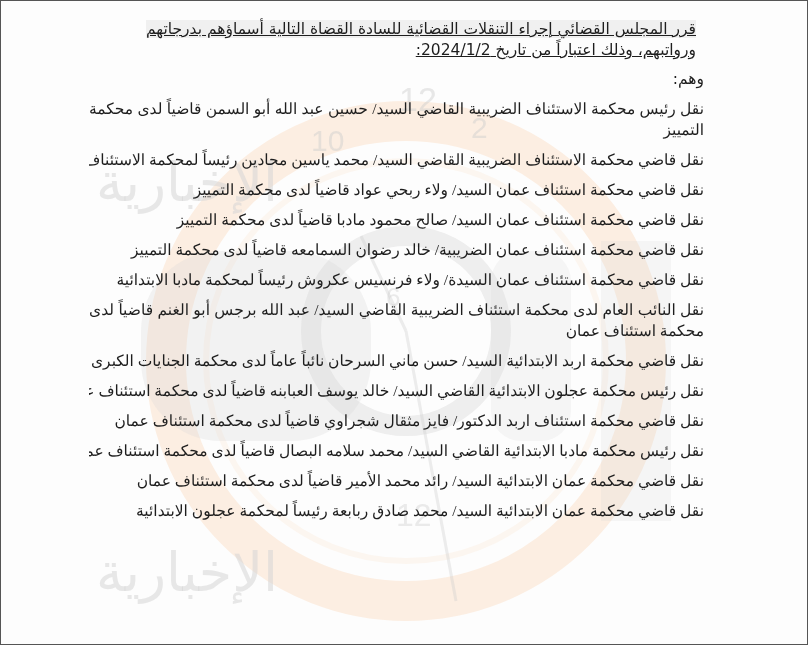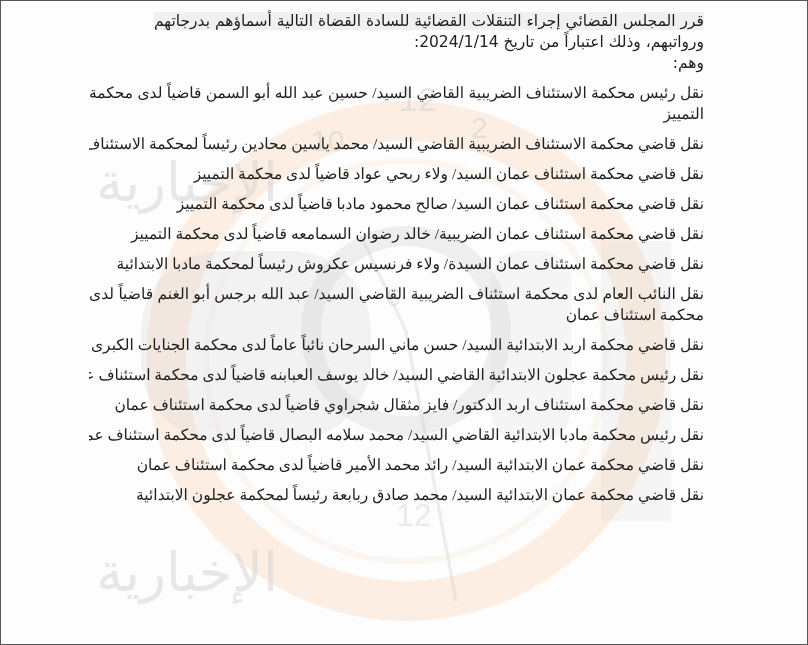--- a/index.html
+++ b/index.html
@@ -16,21 +16,21 @@
     overflow: hidden;
   }
   .watermark { position: absolute; inset: 0; pointer-events: none; z-index: 0; }
   .content {
     position: absolute; z-index: 1;
     left: 88px; right: 103px; top: 10px;
     direction: rtl; text-align: right;
     color: #1e1e1e;
     font-size: 15.5px;
   }
-  .intro { line-height: 21px; margin: 0; }
+  .intro { line-height: 21px; margin: 8px; text-decoration: underline; }
   .intro .hl { background: rgba(230,230,230,0.55); }
   .label { margin: 0 0 8px 0; line-height: 21px; }
   .item { margin: 0 0 9px 0; line-height: 21px; text-align: justify; text-align-last: right; font-family: Liberation Serif, serif; }
   .item.single { white-space: nowrap; overflow: hidden; }
 </style>
 </head>
 <body>
 
 <div class="page">
 
@@ -52,21 +52,21 @@
     <text x="95" y="200" font-size="54" fill="#d6d6d6" fill-opacity="0.55" font-family="DejaVu Sans, sans-serif">الإخبارية</text>
     <text x="95" y="590" font-size="54" fill="#d6d6d6" fill-opacity="0.55" font-family="DejaVu Sans, sans-serif">الإخبارية</text>
     <rect x="140" y="250" width="230" height="190" rx="80" fill="#d8d8d8" fill-opacity="0.28"></rect>
     <rect x="600" y="240" width="70" height="280" fill="#d8d8d8" fill-opacity="0.2"></rect>
     <rect x="490" y="250" width="80" height="190" rx="30" fill="#d8d8d8" fill-opacity="0.2"></rect>
   </svg>
 
   <div class="content">
     <p class="intro">
       <span class="hl">قرر المجلس القضائي إجراء التنقلات القضائية للسادة القضاة التالية أسماؤهم بدرجاتهم</span><br>
-      <span>ورواتبهم، وذلك اعتباراً من تاريخ 2024/1/14:</span>
+      <span>ورواتبهم، وذلك اعتباراً من تاريخ 2024/1/2:</span>
     </p>
     <p class="label">وهم:</p>
 
     <p class="item">نقل رئيس محكمة الاستئناف الضريبية القاضي السيد/ حسين عبد الله أبو السمن قاضياً لدى محكمة التمييز</p>
     <p class="item single">نقل قاضي محكمة الاستئناف الضريبية القاضي السيد/ محمد ياسين محادين رئيساً لمحكمة الاستئناف الضريبية</p>
     <p class="item single">نقل قاضي محكمة استئناف عمان السيد/ ولاء ربحي عواد قاضياً لدى محكمة التمييز</p>
     <p class="item single">نقل قاضي محكمة استئناف عمان السيد/ صالح محمود مادبا قاضياً لدى محكمة التمييز</p>
     <p class="item single">نقل قاضي محكمة استئناف عمان الضريبية/ خالد رضوان السمامعه قاضياً لدى محكمة التمييز</p>
     <p class="item single">نقل قاضي محكمة استئناف عمان السيدة/ ولاء فرنسيس عكروش رئيساً لمحكمة مادبا الابتدائية</p>
     <p class="item">نقل النائب العام لدى محكمة استئناف الضريبية القاضي السيد/ عبد الله برجس أبو الغنم قاضياً لدى محكمة استئناف عمان</p>

